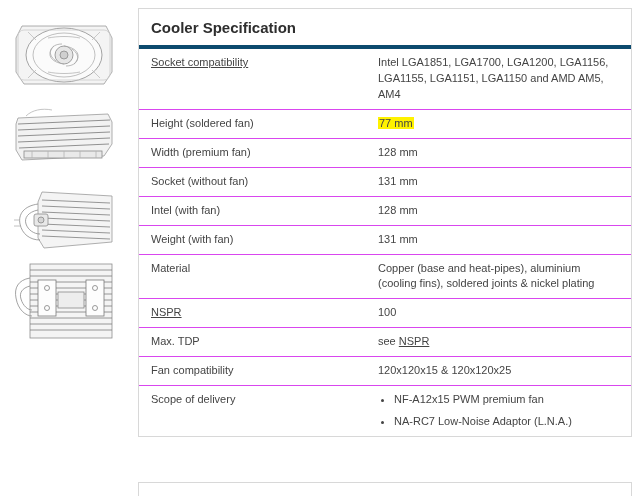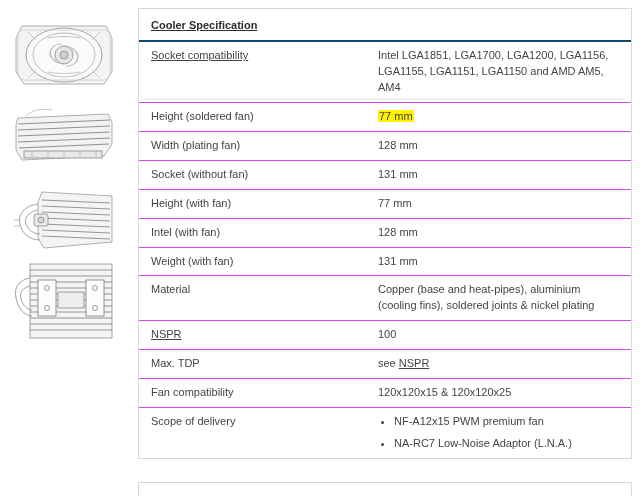--- a/index.html
+++ b/index.html
@@ -39,25 +39,24 @@
     position: absolute;
     left: 138px;
     top: 8px;
     width: 494px;
     border: 1px solid #d8d8d8;
     background: #ffffff;
     box-sizing: border-box;
   }
   #spec-title {
     font-weight: bold;
-    font-size: 11px;
+    font-size: 15px;
     color: #2e2e2e;
     padding: 10px 12px 9px 12px;
-    border-bottom: 2px solid #0c4a6e;
-    text-decoration: underline;
+    border-bottom: 4px solid #0c4a6e;
   }
   table.spec {
     width: 100%;
     border-collapse: collapse;
     table-layout: fixed;
   }
   table.spec tr { }
   table.spec td {
     padding: 6px 10px 6px 12px;
     vertical-align: top;
@@ -185,34 +184,30 @@
       </tr>
 
       <tr>
         <td class="label">Height (soldered fan)</td>
         <td class="value">
           <span class="hl">77 mm</span>
         </td>
       </tr>
 
       <tr>
-        <td class="label">Width (plating fan)</td>
+        <td class="label">Width (premium fan)</td>
         <td class="value">128 mm</td>
       </tr>
 
       <tr>
         <td class="label">Socket (without fan)</td>
         <td class="value">131 mm</td>
       </tr>
 
 
-      <tr>
-        <td class="label">Height (with fan)</td>
-        <td class="value">77 mm</td>
-      </tr>
 
       <tr>
         <td class="label">Intel (with fan)</td>
         <td class="value">128 mm</td>
       </tr>
 
       <tr>
         <td class="label">Weight (with fan)</td>
         <td class="value">131 mm</td>
       </tr>

